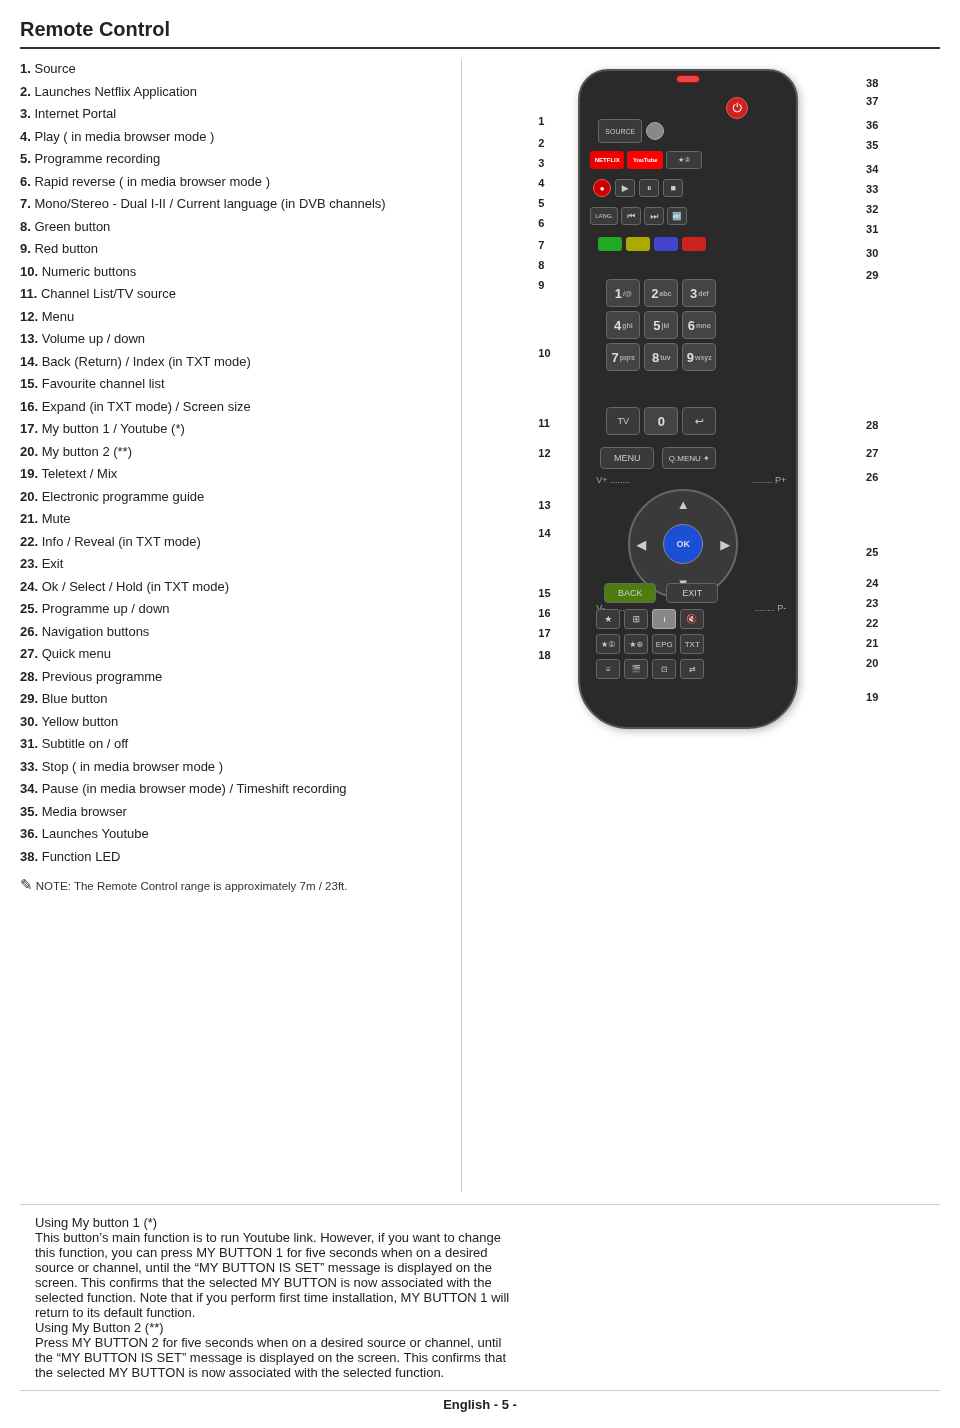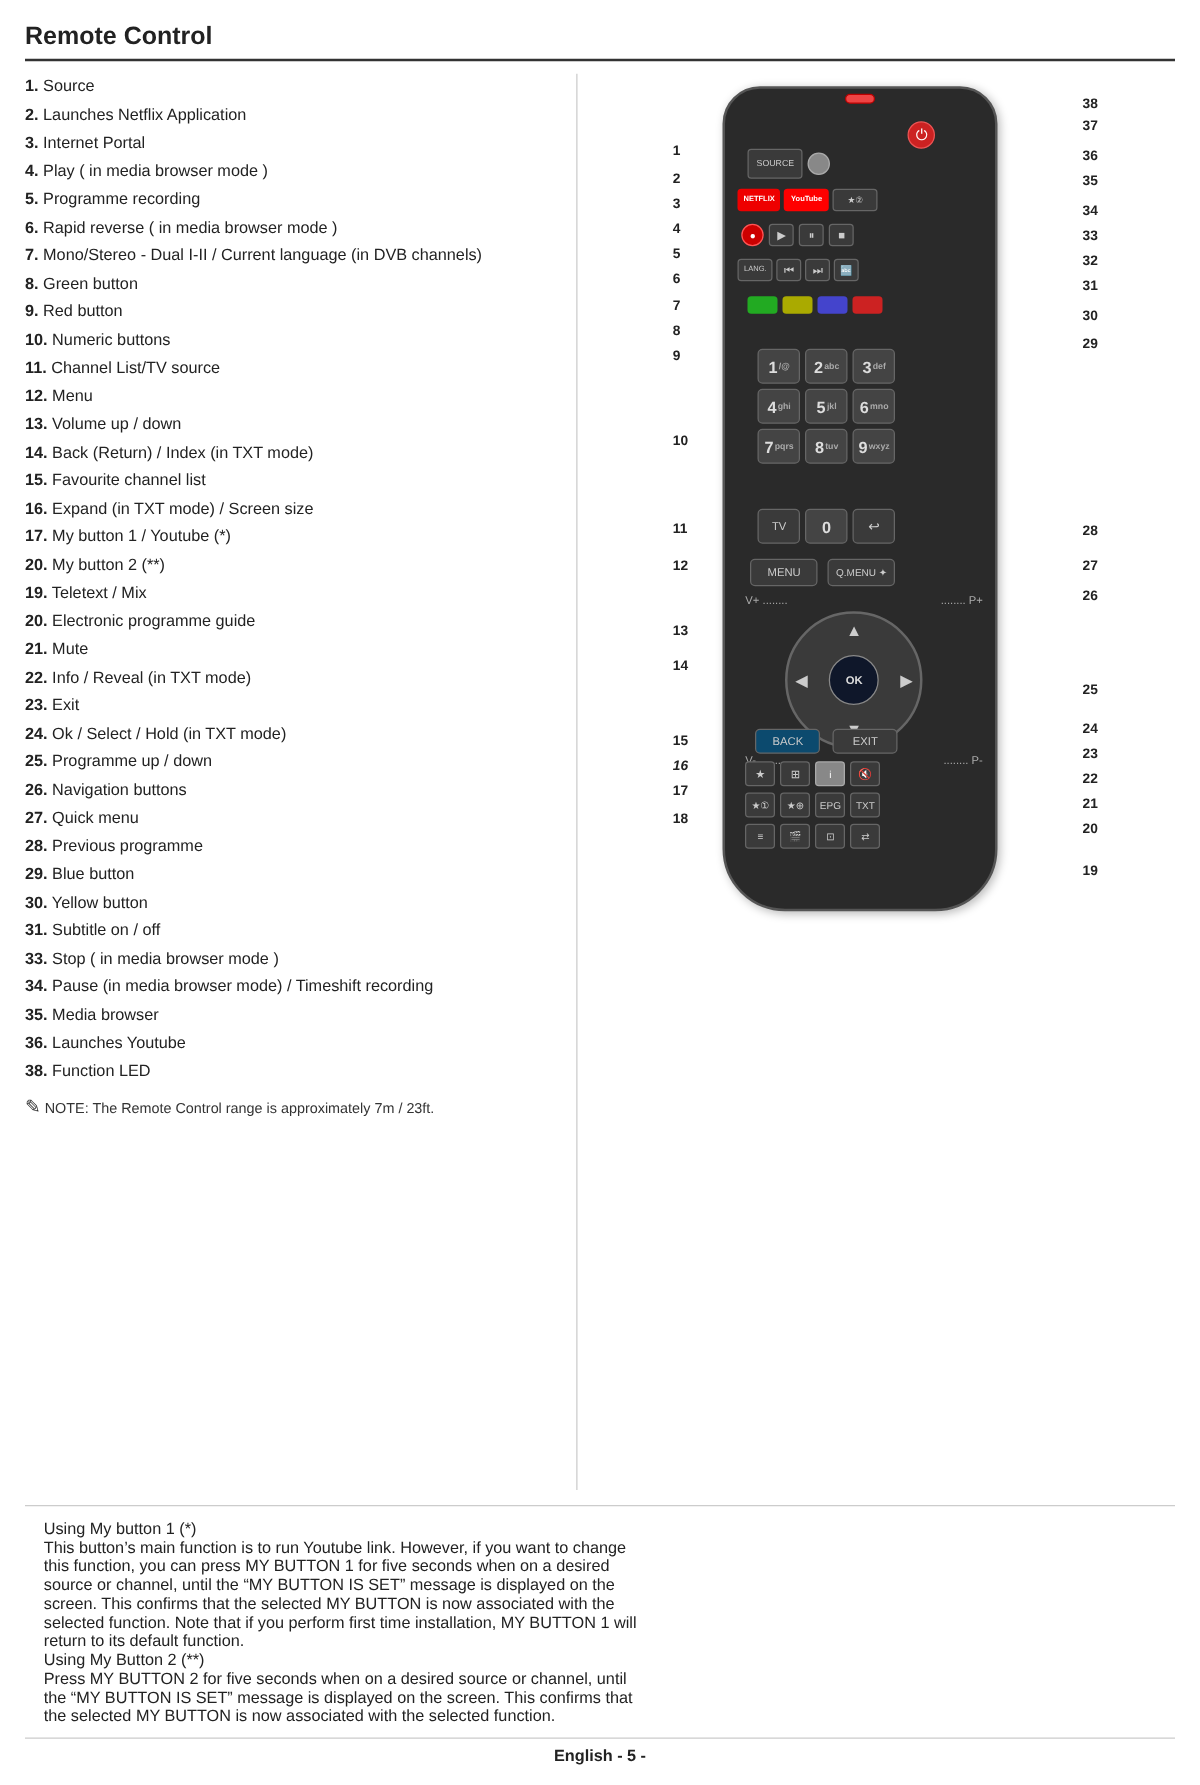--- a/index.html
+++ b/index.html
@@ -133,21 +133,21 @@
       border: 2px solid #666;
       position: relative;
       display: flex;
       align-items: center;
       justify-content: center;
     }
     .nav-center {
       width: 40px;
       height: 40px;
       border-radius: 50%;
-      background: #0f172a;
+      background: #1d4ed8;
       border: 1.5px solid #888;
       display: flex;
       align-items: center;
       justify-content: center;
       color: #ddd;
       font-size: 9px;
       font-weight: bold;
       position: absolute;
       z-index: 2;
       cursor: pointer;
@@ -274,21 +274,21 @@
         <span class="label-left" style="top:158px;left:0px;">6</span>
         <span class="label-left" style="top:180px;left:0px;">7</span>
         <span class="label-left" style="top:200px;left:0px;">8</span>
         <span class="label-left" style="top:220px;left:0px;">9</span>
         <span class="label-left" style="top:288px;left:0px;">10</span>
         <span class="label-left" style="top:358px;left:0px;">11</span>
         <span class="label-left" style="top:388px;left:0px;">12</span>
         <span class="label-left" style="top:440px;left:0px;">13</span>
         <span class="label-left" style="top:468px;left:0px;">14</span>
         <span class="label-left" style="top:528px;left:0px;">15</span>
-        <span class="label-left" style="top:548px;left:0px;font-style:italic;">16</span>
+        <span class="label-left" style="top:548px;left:0px;">16</span>
         <span class="label-left" style="top:568px;left:0px;">17</span>
         <span class="label-left" style="top:590px;left:0px;">18</span>
 
         <div style="position:absolute;left:138px;top:16px;width:24px;height:8px;background:#e44;border-radius:4px;border:1px solid #b00;"></div>
 
         <div style="position:absolute;left:188px;top:38px;width:22px;height:22px;">
           <div style="width:22px;height:22px;border-radius:50%;background:#c22;border:1.5px solid #e55;display:flex;align-items:center;justify-content:center;color:#fff;font-size:12px;cursor:pointer;">⏻</div>
         </div>
 
         <div style="position:absolute;left:60px;top:60px;display:flex;gap:4px;align-items:center;">
@@ -361,21 +361,21 @@
             <div class="nav-center">OK</div>
           </div>
         </div>
 
         <div style="position:absolute;left:58px;top:544px;width:190px;display:flex;justify-content:space-between;">
           <span style="color:#aaa;font-size:9px;">V- ........</span>
           <span style="color:#aaa;font-size:9px;">........ P-</span>
         </div>
 
         <div style="position:absolute;left:66px;top:524px;display:flex;gap:10px;">
-          <div style="width:52px;height:20px;background:#0c4a6e;border:1px solid #666;border-radius:4px;display:flex;align-items:center;justify-content:center;color:#ccc;font-size:9px;cursor:pointer;">BACK</div>
+          <div style="width:52px;height:20px;background:#4d7c0f;border:1px solid #666;border-radius:4px;display:flex;align-items:center;justify-content:center;color:#ccc;font-size:9px;cursor:pointer;">BACK</div>
           <div style="width:52px;height:20px;background:#3a3a3a;border:1px solid #666;border-radius:4px;display:flex;align-items:center;justify-content:center;color:#ccc;font-size:9px;cursor:pointer;">EXIT</div>
         </div>
 
         <div style="position:absolute;left:58px;top:550px;display:flex;gap:4px;">
           <div style="width:24px;height:20px;background:#3a3a3a;border:1px solid #666;border-radius:3px;display:flex;align-items:center;justify-content:center;color:#ccc;font-size:9px;cursor:pointer;">★</div>
           <div style="width:24px;height:20px;background:#3a3a3a;border:1px solid #666;border-radius:3px;display:flex;align-items:center;justify-content:center;color:#ccc;font-size:9px;cursor:pointer;">⊞</div>
           <div style="width:24px;height:20px;background:#888;border:1px solid #aaa;border-radius:3px;display:flex;align-items:center;justify-content:center;color:#fff;font-size:8px;cursor:pointer;">i</div>
           <div style="width:24px;height:20px;background:#3a3a3a;border:1px solid #666;border-radius:3px;display:flex;align-items:center;justify-content:center;color:#ccc;font-size:9px;cursor:pointer;">🔇</div>
         </div>
 

